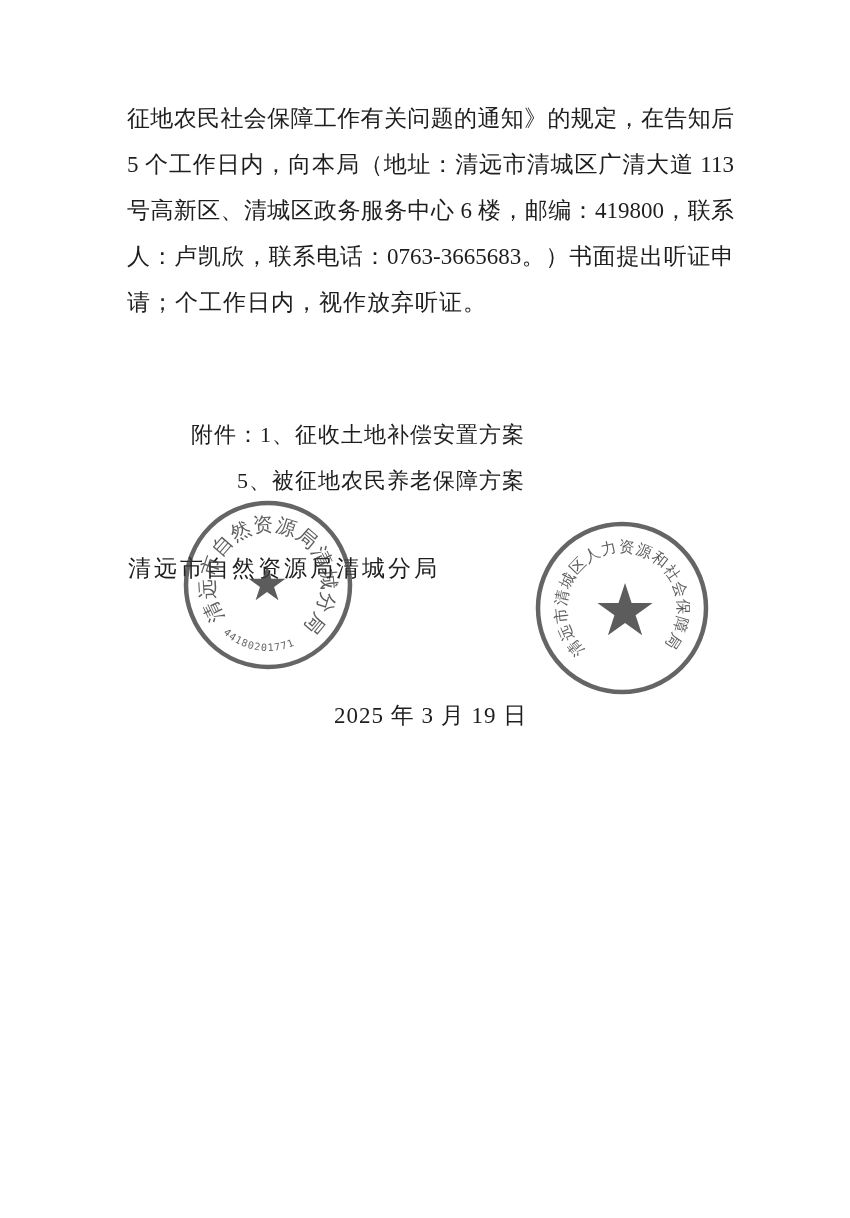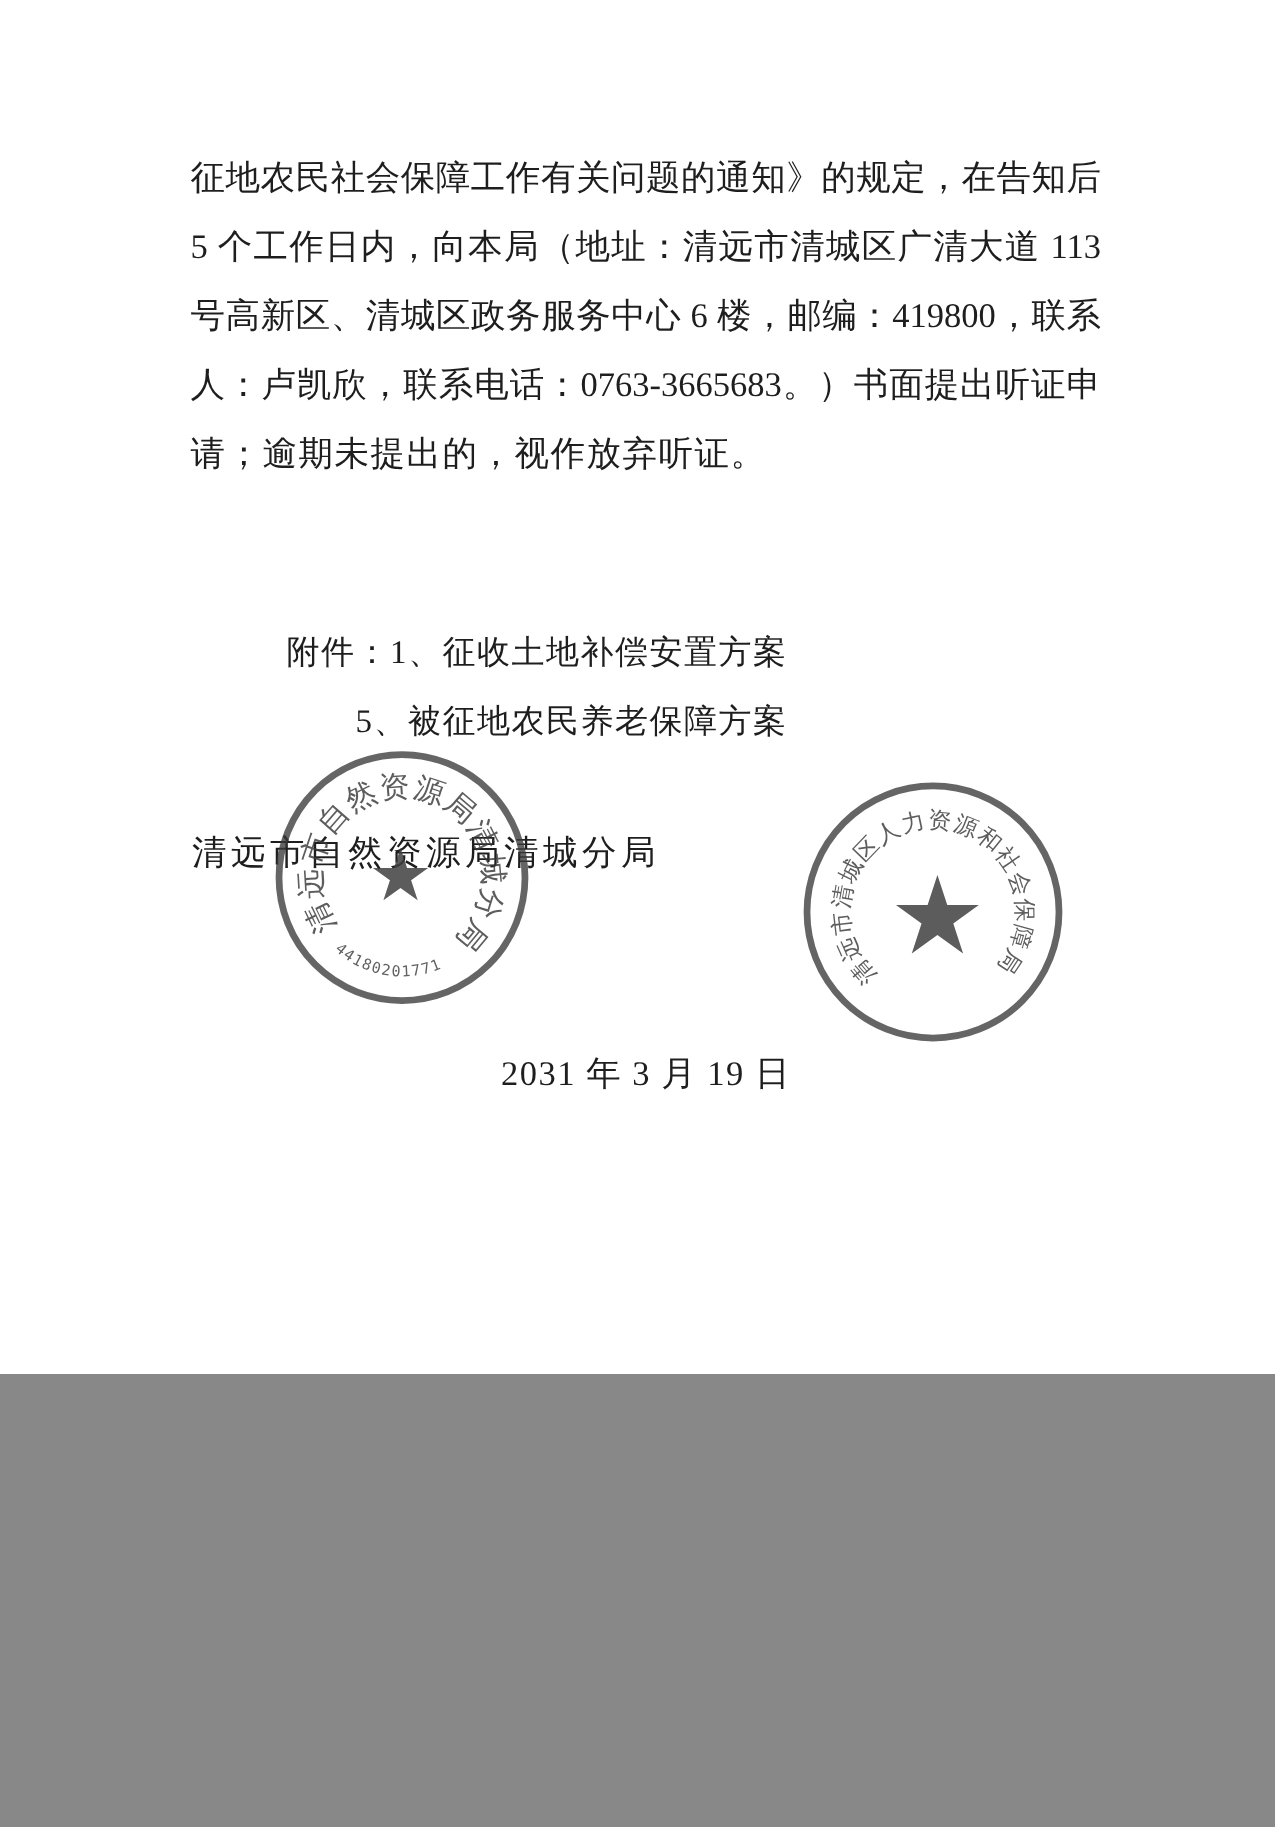--- a/index.html
+++ b/index.html
@@ -1,19 +1,19 @@
 <!DOCTYPE html>
 <html><head>
 <meta charset="utf-8">
 <style>
   html, body { margin: 0; padding: 0; background: #888; }
   .page {
     position: relative;
     width: 850px;
-    height: 916px;
+    height: 1218px;
     margin: 0 auto;
     background: #ffffff;
     overflow: hidden;
     font-family: "Liberation Serif", serif;
     color: #1e1e1e;
   }
 
   
   .body-text {
     position: absolute;
@@ -113,35 +113,35 @@
 </head>
 <body>
 
 <div class="page">
 
   <div class="body-text">
     <div class="line fill">征地农民社会保障工作有关问题的通知》的规定，在告知后</div>
     <div class="line fill">5 个工作日内，向本局（地址：清远市清城区广清大道 113</div>
     <div class="line fill">号高新区、清城区政务服务中心 6 楼，邮编：419800，联系</div>
     <div class="line fill">人：卢凯欣，联系电话：0763-3665683。）书面提出听证申</div>
-    <div class="line plain">请；逾期未提出的，视作放弃听证。</div>
+    <div class="line plain">请；个工作日内，视作放弃听证。</div>
   </div>
 
   <div class="attachments">
     <div class="att-line">
       <span>附件：</span><span>1、征收土地补偿安置方案</span>
     </div>
     <div class="att-line indent">5、被征地农民养老保障方案</div>
   </div>
 
   <div class="issuer-left">清远市自然资源局清城分局</div>
   <div class="issuer-right">
   </div>
 
-  <div class="doc-date">2031 年 3 月 19 日</div>
+  <div class="doc-date">2025 年 3 月 19 日</div>
 
   <svg class="seal left-seal" viewBox="0 0 200 200">
     <circle cx="100" cy="100" r="82"></circle>
     <g transform="rotate(8 100 100)">
       <defs>
         <path id="sealArcL" d="M 61.8 138.2 A 54 54 0 1 1 138.2 138.2" fill="none"></path>
         <path id="sealNumL" d="M 62.2 154.1 A 66 66 0 0 0 137.8 154.1" fill="none"></path>
       </defs>
       <text class="ring-text">
         <textPath href="#sealArcL">清远市自然资源局清城分局</textPath>

